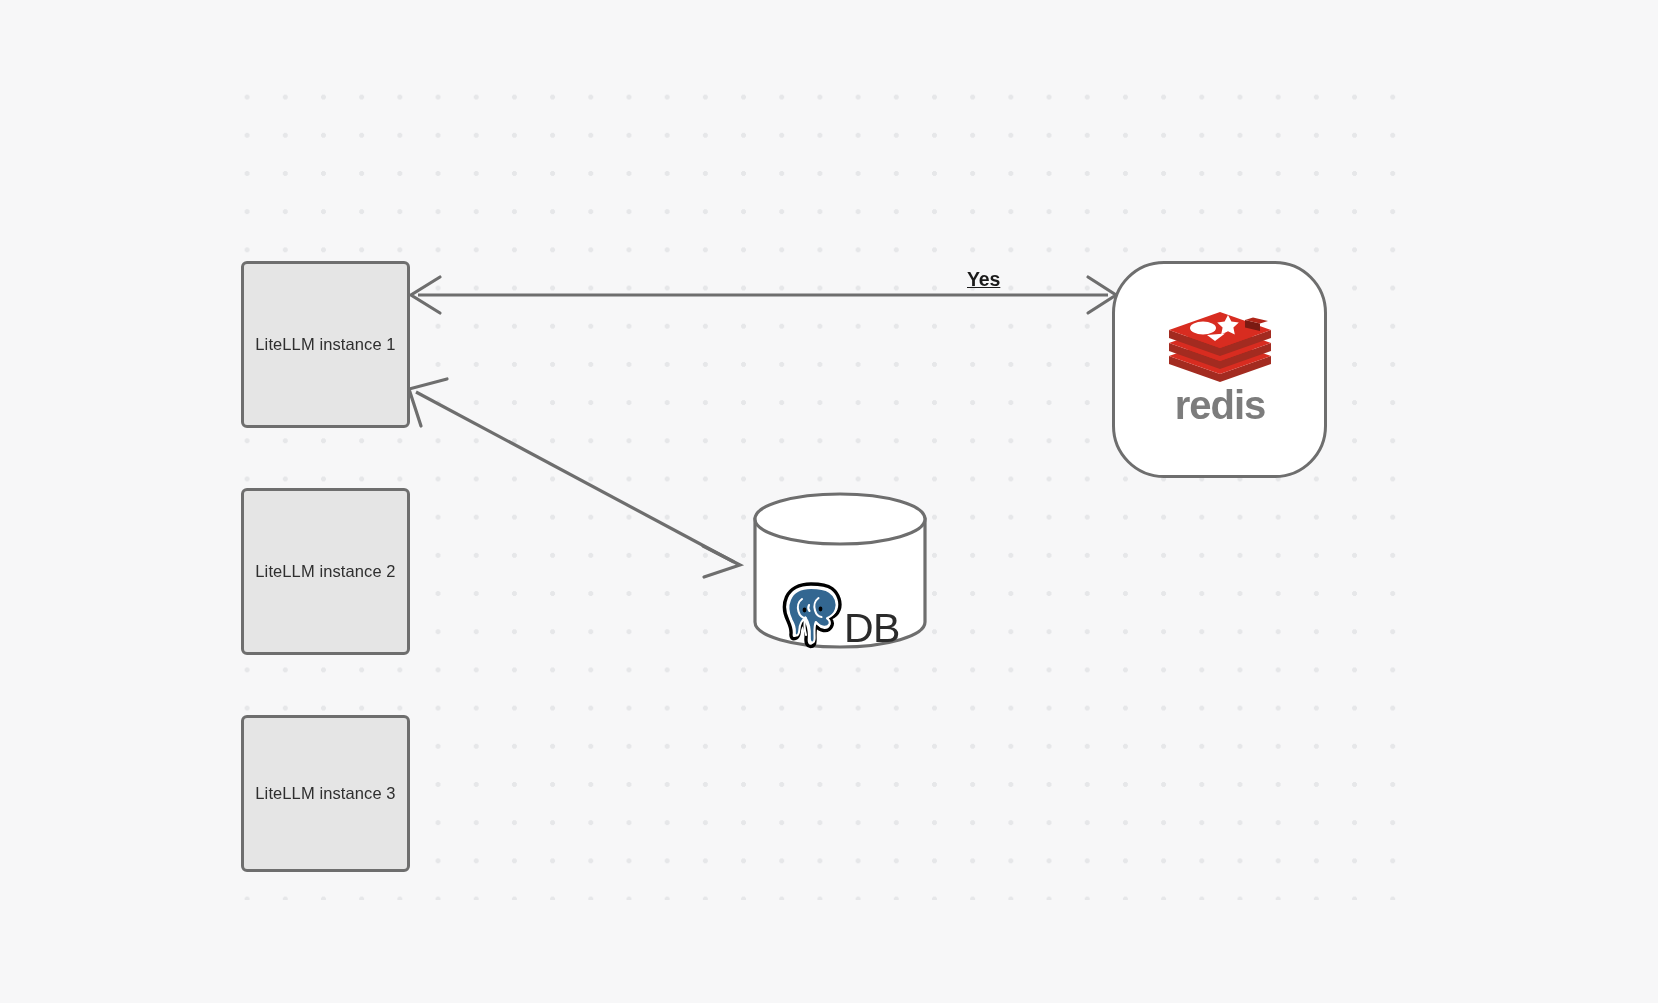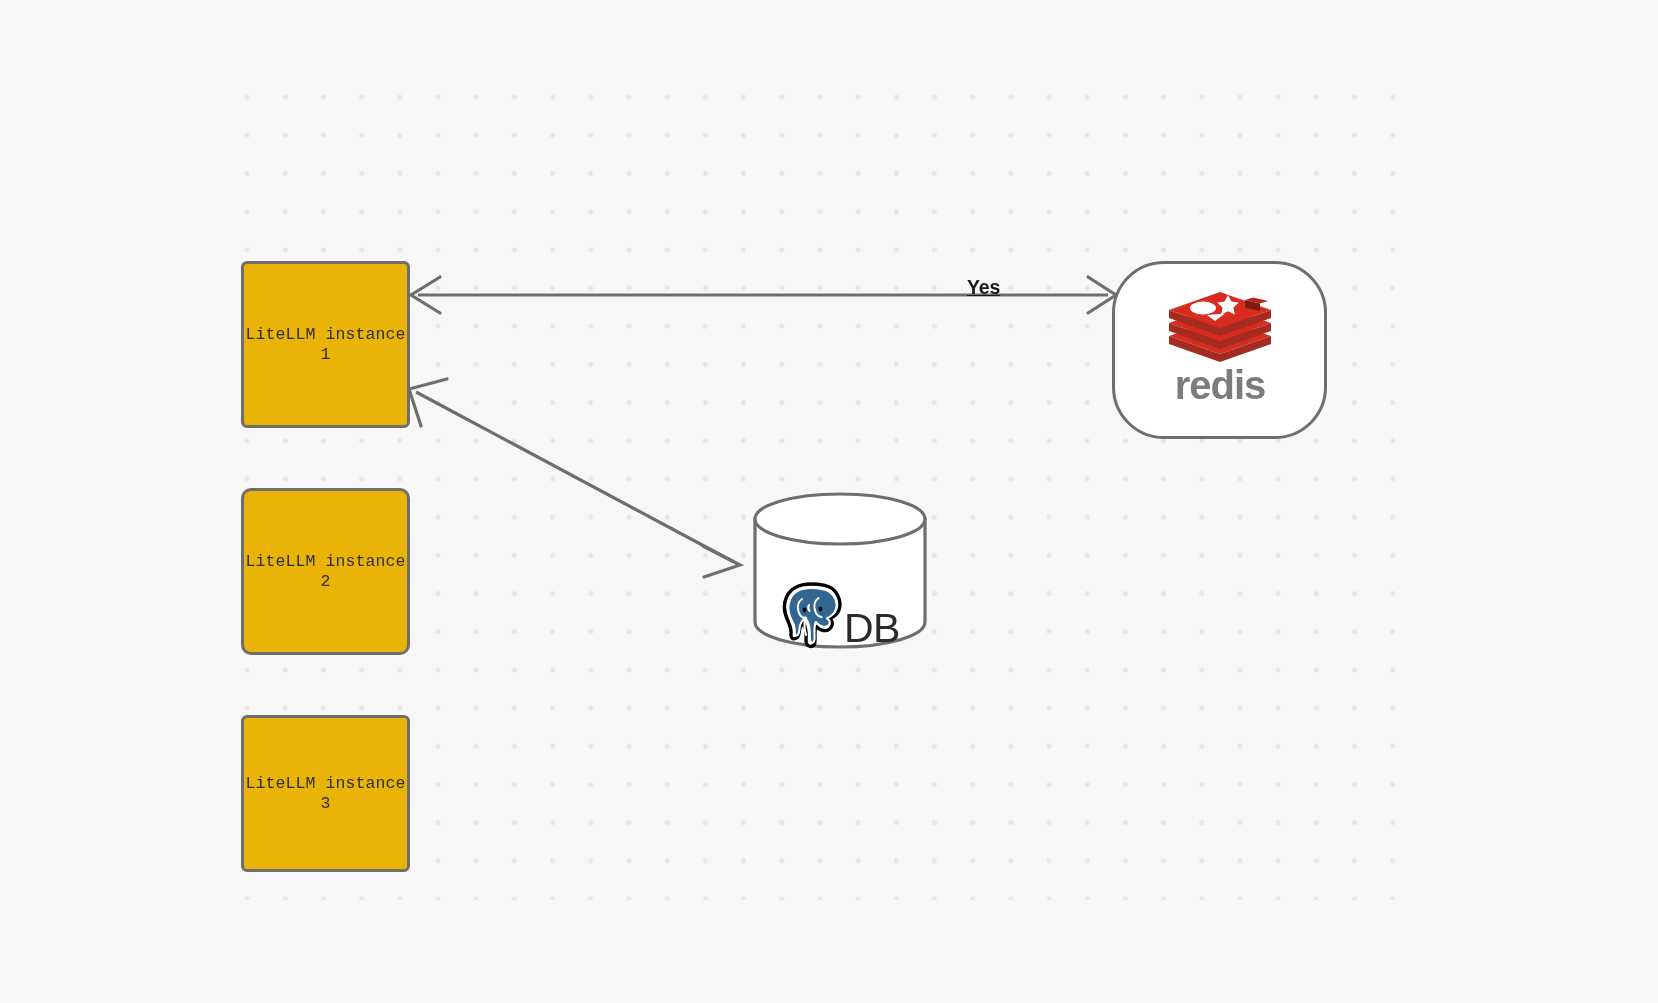--- a/index.html
+++ b/index.html
@@ -26,46 +26,45 @@
     width: 1210px;
     height: 838px;
     background-image: radial-gradient(circle, #e6e7e9 2.2px, rgba(0,0,0,0) 2.4px);
     background-size: 38.2px 38.2px;
     background-position: 16px 16px;
     pointer-events: none;
   }
   
   .node-box {
     position: absolute;
-    background: #eab308;
+    background: #e5e5e5;
     border: 3px solid #6e6e6e;
     border-radius: 6px;
     box-sizing: border-box;
     display: flex;
     align-items: center;
     justify-content: center;
-    font-family: Liberation Mono, monospace;
   }
   .node-label {
     font-size: 16.5px;
     color: #2f2f2f;
     letter-spacing: .1px;
     line-height: 1.2;
     text-align: center;
     user-select: none;
   }
   #litellm-1 { left: 241px; top: 261px; width: 169px; height: 167px; }
-  #litellm-2 { left: 241px; top: 488px; width: 169px; height: 167px; border-radius: 10px; }
+  #litellm-2 { left: 241px; top: 488px; width: 169px; height: 167px; }
   #litellm-3 { left: 241px; top: 715px; width: 169px; height: 157px; }
 
   
   #redis-node {
     position: absolute;
     left: 1112px; top: 261px;
-    width: 215px; height: 178px;
+    width: 215px; height: 217px;
     background: #ffffff;
     border: 3px solid #6e6e6e;
     border-radius: 52px;
     box-sizing: border-box;
     display: flex;
     flex-direction: column;
     align-items: center;
     justify-content: center;
     gap: 0px;
   }
@@ -110,21 +109,21 @@
   .edge-label {
     position: absolute;
     font-size: 19.5px;
     font-weight: bold;
     color: #1a1a1a;
     white-space: pre;
     letter-spacing: -.1px;
     user-select: none;
   }
   #edge-label-1 { left: 475px; top: 268px; }
-  #edge-label-1b { left: 967px; top: 276px; text-decoration: underline; }
+  #edge-label-1b { left: 967px; top: 268px; text-decoration: underline; }
   #edge-label-2 { left: 552px; top: 434px; }
 </style>
 </head>
 <body>
 
 <div id="canvas">
 
   <div id="dot-grid"></div>
 
   <svg id="edges" viewBox="0 0 1658 1003" width="1658" height="1003" xmlns="http://www.w3.org/2000/svg">

